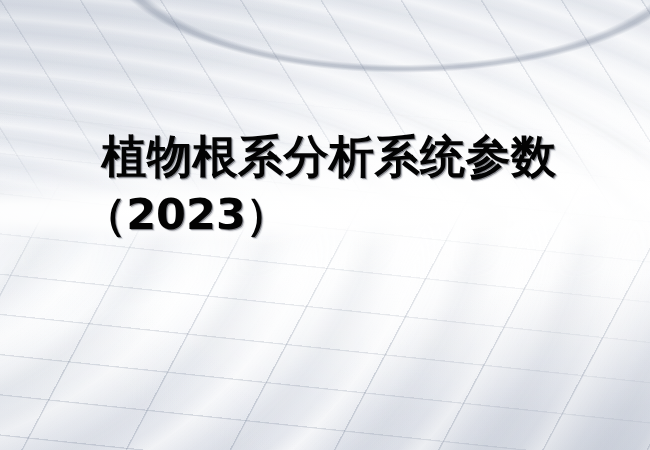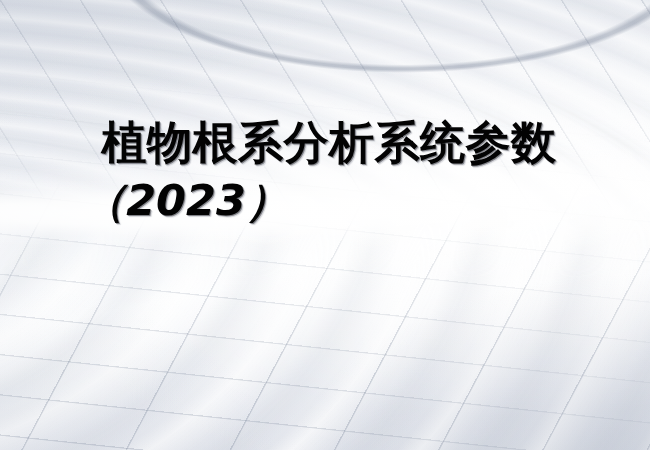--- a/index.html
+++ b/index.html
@@ -138,21 +138,21 @@
     background:
       radial-gradient(90% 70% at 100% 104%, rgba(168,176,192,0.30) 0%, rgba(168,176,192,0) 62%),
       radial-gradient(70% 60% at -6% 104%, rgba(168,176,192,0.16) 0%, rgba(168,176,192,0) 70%),
       radial-gradient(70% 50% at 0% -8%, rgba(168,176,192,0.22) 0%, rgba(168,176,192,0) 72%);
   }
 
   
   .title-block {
     position: absolute;
     left: 0;
-    top: 120px;
+    top: 134px;
     width: 650px;
     text-align: center;
   }
   .title-line {
     display: block;
     color: #030303;
     font-weight: bold;
     line-height: 1.02;
     white-space: nowrap;
     text-shadow:
@@ -162,21 +162,20 @@
   .title-main {
     font-size: 45px;
     letter-spacing: 0.5px;
     padding-left: 8px;
   }
   .title-sub {
     font-size: 43px;
     margin-top: 13px;
     padding-right: 278px;
     letter-spacing: 0px;
-    font-style: italic;
   }
 </style>
 </head>
 <body>
 
 <div id="slide">
 
   <div class="bg-layer bg-base"></div>
   <div class="bg-layer bg-swirl-top"></div>
   <div class="bg-layer bg-swirl-bottom"></div>

